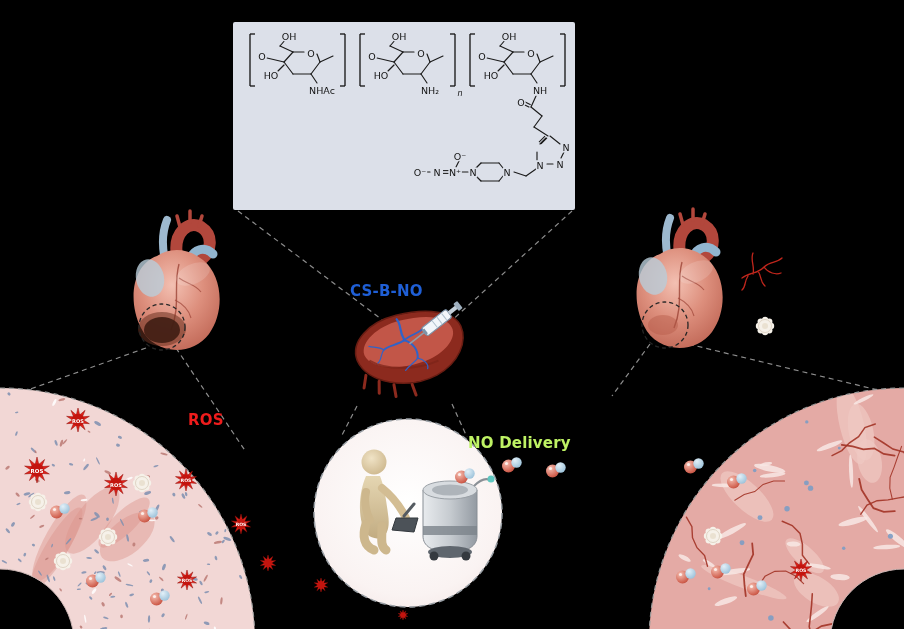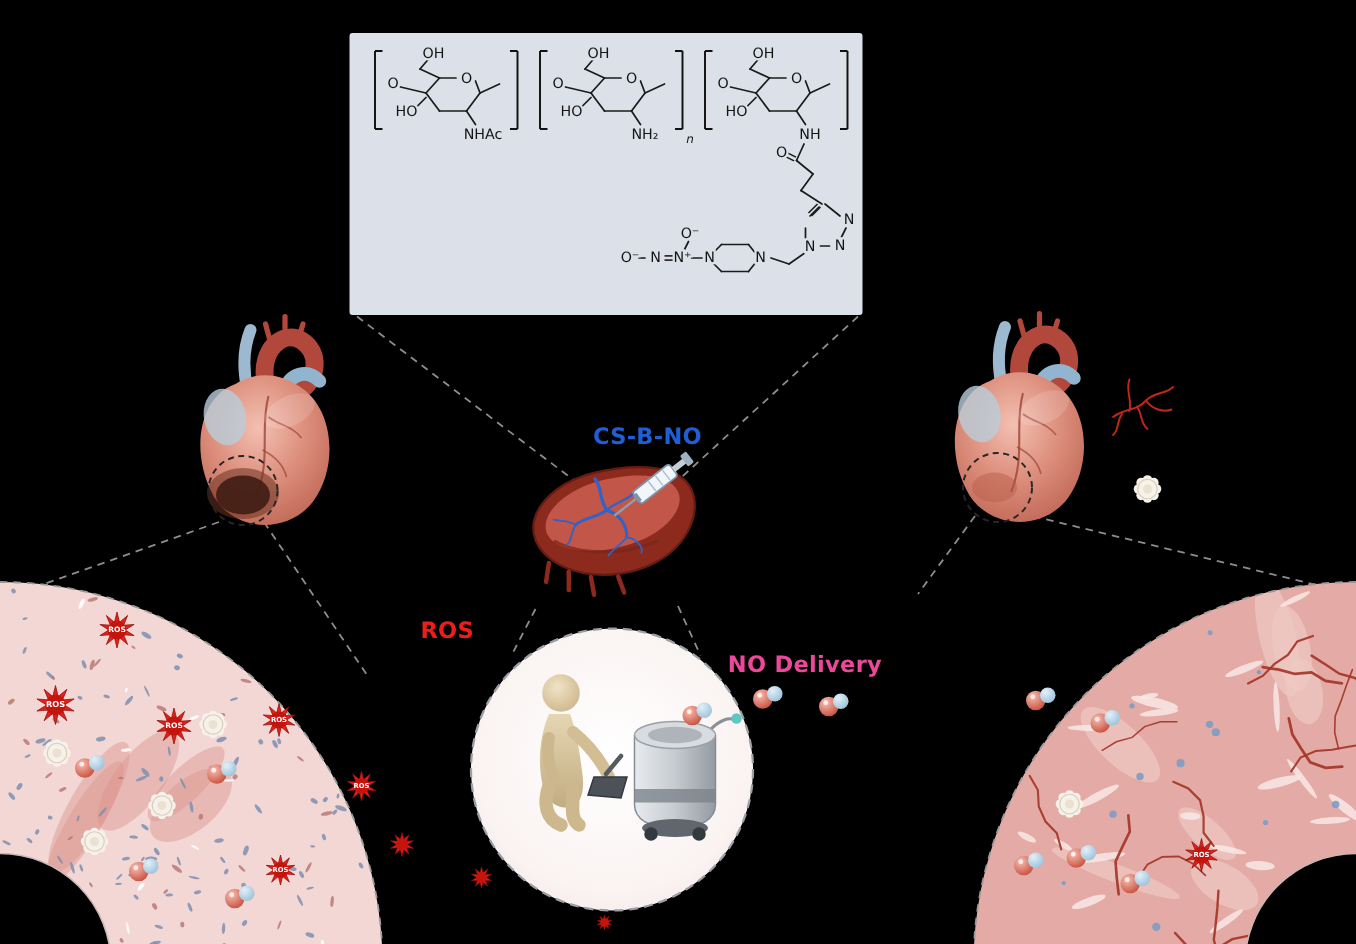--- a/index.html
+++ b/index.html
@@ -1,19 +1,19 @@
 <!DOCTYPE html>
 <html><head>
 <meta charset="utf-8">
 <style>
   html,body{margin:0;padding:0;background:#000;}
   .stage{position:relative;width:904px;height:629px;background:#000;overflow:hidden;
          font-family:"DejaVu Sans",sans-serif;margin-top:14px;}
   .stage svg{position:absolute;left:0;top:0;}
-  .fig-label{position:absolute;font-weight:bold;text-align:right;letter-spacing:.2px;}
+  .fig-label{position:absolute;font-weight:bold;text-align:left;letter-spacing:.2px;}
 </style>
 </head>
 <body>
 
 <div class="stage">
 
 <svg width="904" height="629" viewBox="0 0 904 629">
   <defs>
     <radialGradient id="gradHeart" cx="45%" cy="35%" r="80%">
       <stop offset="0%" stop-color="#f3c0b2"></stop>
@@ -632,15 +632,15 @@
           <circle cx="713" cy="522" r="6.5" fill="#f6f1e9" stroke="#d9cdbc" stroke-width="0.8"></circle>
           <circle cx="713" cy="522" r="3" fill="#e6dac6" opacity="0.7"></circle>
         </g>
       </g>
 </svg>
 
 <div class="fig-label" style="left: 350px; top: 268px; width: 118px; font-size: 15px; color: rgb(31, 95, 214);">CS-B-NO</div>
 <div class="fig-label" style="left: 188px; top: 396px; width: 128px; font-size: 15px; line-height: 1.4; color: rgb(238, 28, 28);">
   <div>ROS</div>
 </div>
-<div class="fig-label" style="left: 468px; top: 420px; width: 120px; font-size: 15px; color: #ec4899;">NO Delivery</div>
+<div class="fig-label" style="left: 468px; top: 420px; width: 120px; font-size: 15px; color: #bef264;">NO Delivery</div>
 
 </div>
 
 </body></html>

